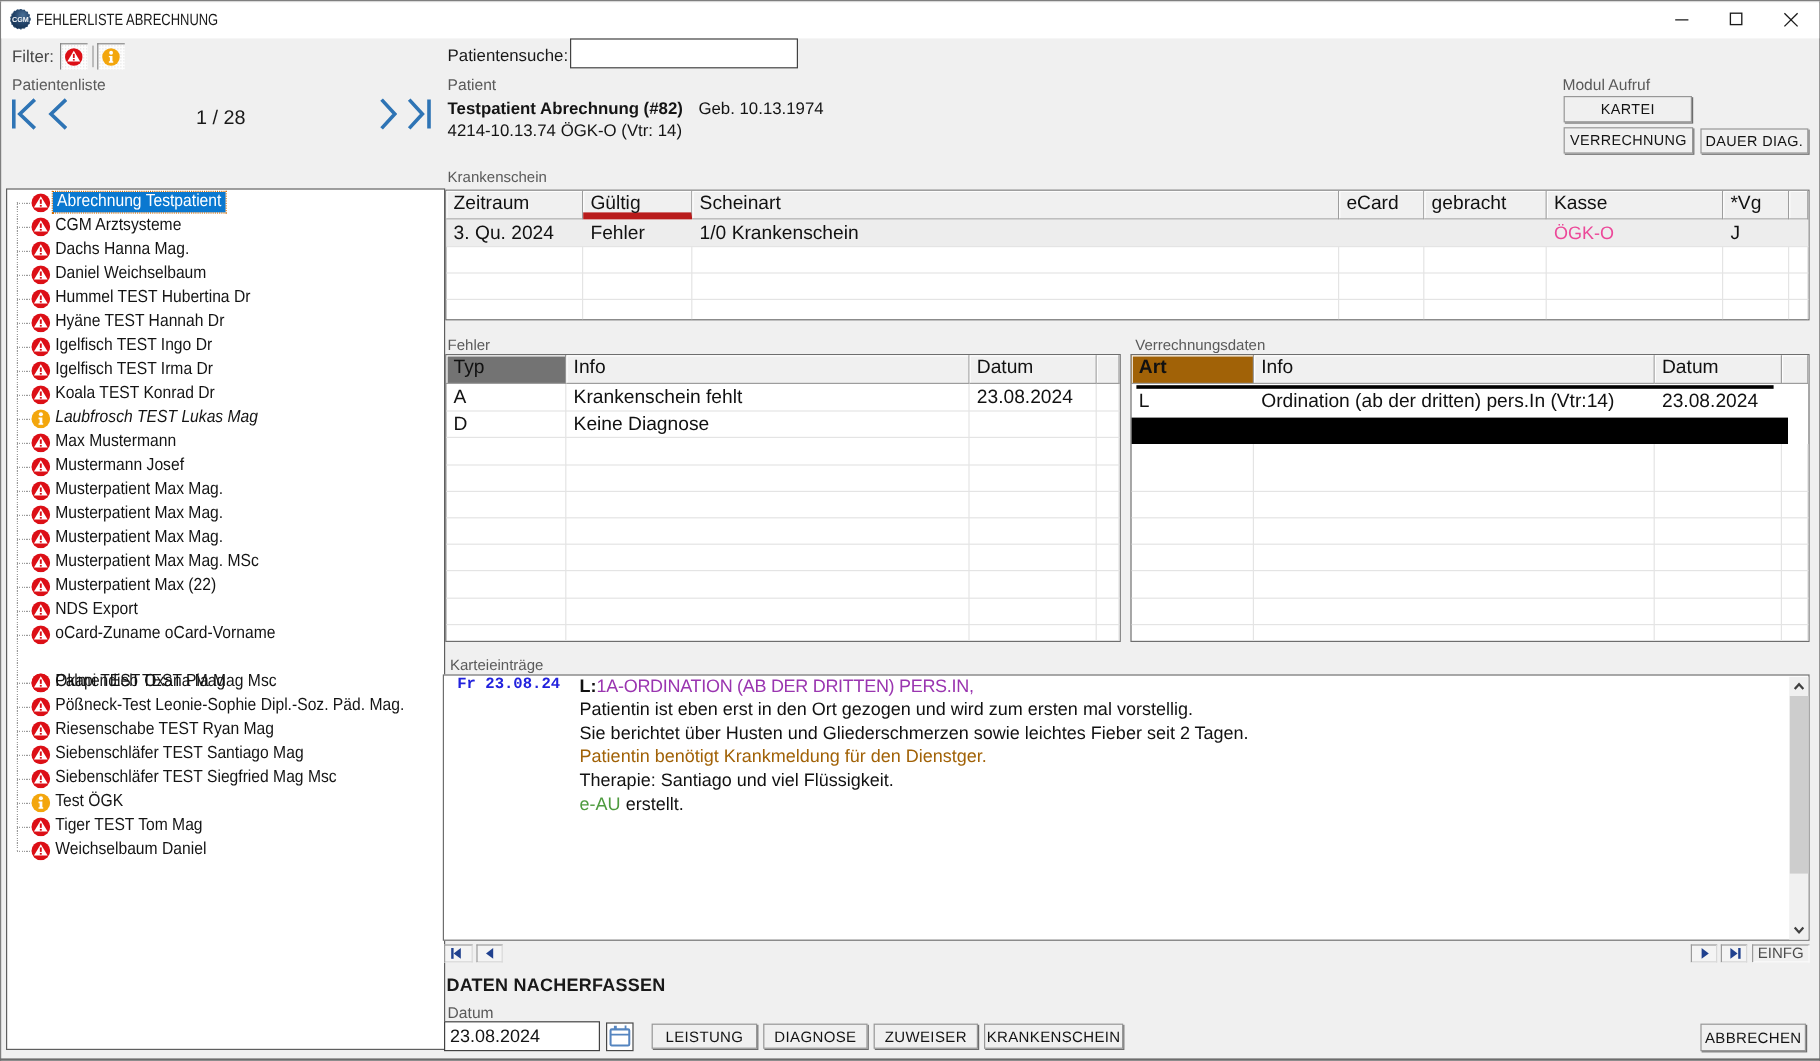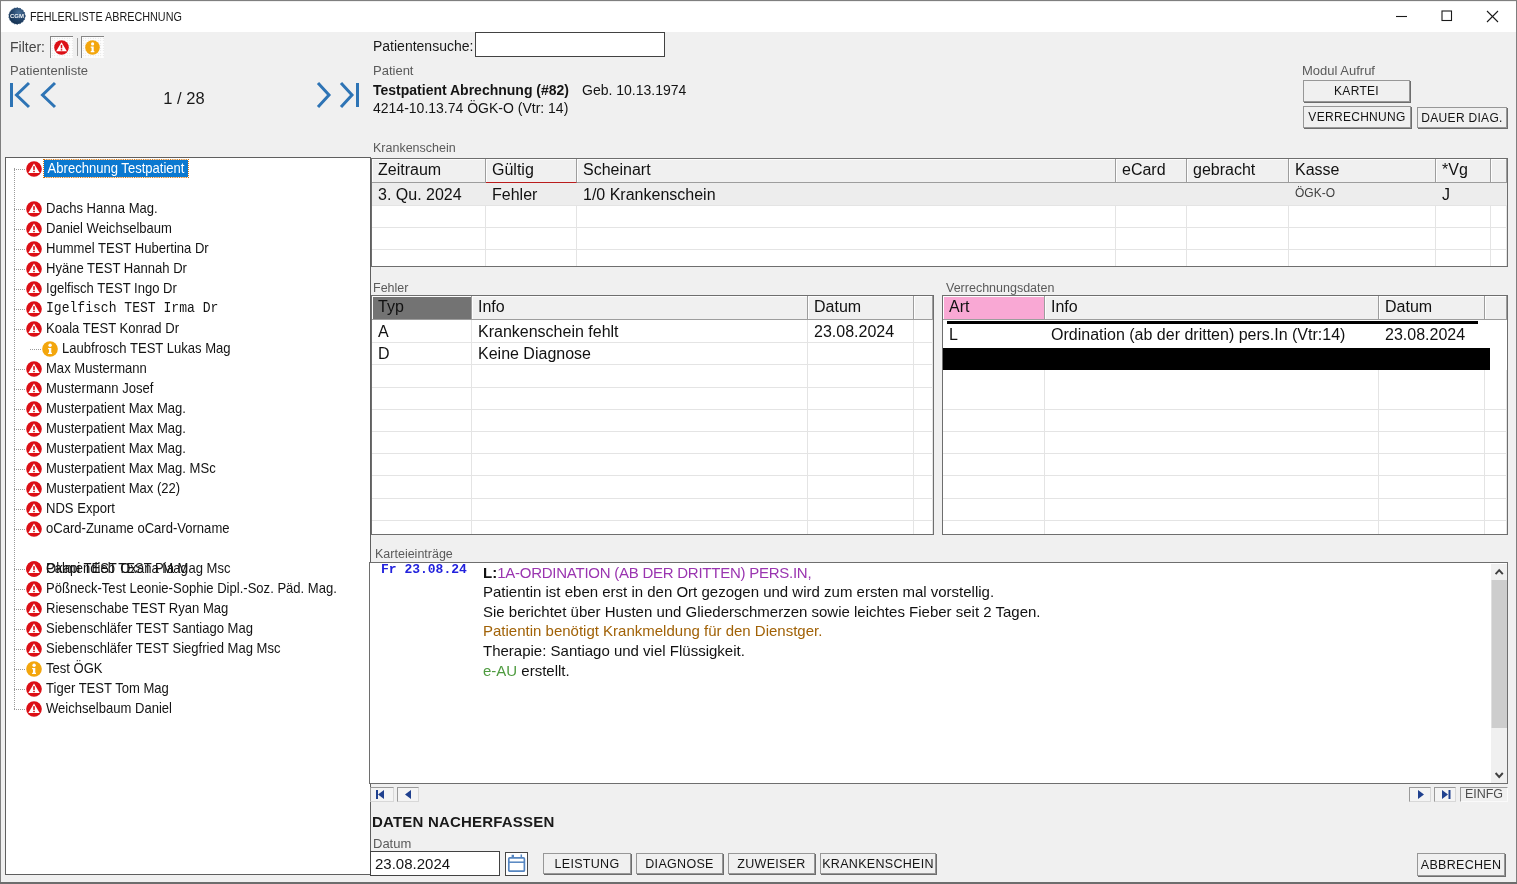--- a/index.html
+++ b/index.html
@@ -92,20 +92,30 @@
     <div style="position:absolute;left:0;top:0.5px;width:360px;height:20px;">
     <div style="position:absolute;left:8px;top:10px;width:12px;height:1px;background-image:repeating-linear-gradient(90deg,#9a9a9a 0 1px,transparent 1px 2px);"></div>
     <svg width="16" height="16" viewBox="0 0 16 16" style="position:absolute;left:19.5px;top:2px">
   <circle cx="8" cy="8" r="7.8" fill="#dc0f16"></circle>
   <path d="M8 2.5 L13.7 11.9 L2.3 11.9 Z" fill="#fff"></path>
   <rect x="7.2" y="5.2" width="1.6" height="3.7" fill="#dc0f16"></rect>
   <rect x="7.2" y="9.8" width="1.6" height="1.4" fill="#dc0f16"></rect>
       </svg>
     <div style="position:absolute;left:38px;top:1.5px;font-size:14.5px;line-height:17px;color:#141414;background:#0a78d0;color:#fff;padding:0 4px;outline:1px dotted #cf6a00;white-space:nowrap;transform:scaleX(0.9);transform-origin:left center;">Abrechnung Testpatient</div>
   </div>
+    <div style="position:absolute;left:0;top:20.5px;width:360px;height:20px;">
+    <div style="position:absolute;left:8px;top:10px;width:12px;height:1px;background-image:repeating-linear-gradient(90deg,#9a9a9a 0 1px,transparent 1px 2px);"></div>
+    <svg width="16" height="16" viewBox="0 0 16 16" style="position:absolute;left:19.5px;top:2px">
+  <circle cx="8" cy="8" r="7.8" fill="#dc0f16"></circle>
+  <path d="M8 2.5 L13.7 11.9 L2.3 11.9 Z" fill="#fff"></path>
+  <rect x="7.2" y="5.2" width="1.6" height="3.7" fill="#dc0f16"></rect>
+  <rect x="7.2" y="9.8" width="1.6" height="1.4" fill="#dc0f16"></rect>
+      </svg>
+    <div style="position:absolute;left:40px;top:1.5px;font-size:14.5px;line-height:17px;color:#141414;white-space:nowrap;transform:scaleX(0.9);transform-origin:left center;">CGM Arztsysteme</div>
+  </div>
     <div style="position:absolute;left:0;top:40.5px;width:360px;height:20px;">
     <div style="position:absolute;left:8px;top:10px;width:12px;height:1px;background-image:repeating-linear-gradient(90deg,#9a9a9a 0 1px,transparent 1px 2px);"></div>
     <svg width="16" height="16" viewBox="0 0 16 16" style="position:absolute;left:19.5px;top:2px">
   <circle cx="8" cy="8" r="7.8" fill="#dc0f16"></circle>
   <path d="M8 2.5 L13.7 11.9 L2.3 11.9 Z" fill="#fff"></path>
   <rect x="7.2" y="5.2" width="1.6" height="3.7" fill="#dc0f16"></rect>
   <rect x="7.2" y="9.8" width="1.6" height="1.4" fill="#dc0f16"></rect>
       </svg>
     <div style="position:absolute;left:40px;top:1.5px;font-size:14.5px;line-height:17px;color:#141414;white-space:nowrap;transform:scaleX(0.9);transform-origin:left center;">Dachs Hanna Mag.</div>
   </div>
@@ -142,41 +152,41 @@
     <div style="position:absolute;left:0;top:120.5px;width:360px;height:20px;">
     <div style="position:absolute;left:8px;top:10px;width:12px;height:1px;background-image:repeating-linear-gradient(90deg,#9a9a9a 0 1px,transparent 1px 2px);"></div>
     <svg width="16" height="16" viewBox="0 0 16 16" style="position:absolute;left:19.5px;top:2px">
   <circle cx="8" cy="8" r="7.8" fill="#dc0f16"></circle>
   <path d="M8 2.5 L13.7 11.9 L2.3 11.9 Z" fill="#fff"></path>
   <rect x="7.2" y="5.2" width="1.6" height="3.7" fill="#dc0f16"></rect>
   <rect x="7.2" y="9.8" width="1.6" height="1.4" fill="#dc0f16"></rect>
       </svg>
     <div style="position:absolute;left:40px;top:1.5px;font-size:14.5px;line-height:17px;color:#141414;white-space:nowrap;transform:scaleX(0.9);transform-origin:left center;">Igelfisch TEST Ingo Dr</div>
   </div>
-    <div style="position:absolute;left:0;top:140.5px;width:360px;height:20px;font-family:Liberation Mono, monospace;">
+    <div style="position:absolute;left:0;top:140.5px;width:360px;height:20px;">
     <div style="position:absolute;left:8px;top:10px;width:12px;height:1px;background-image:repeating-linear-gradient(90deg,#9a9a9a 0 1px,transparent 1px 2px);"></div>
     <svg width="16" height="16" viewBox="0 0 16 16" style="position:absolute;left:19.5px;top:2px">
   <circle cx="8" cy="8" r="7.8" fill="#dc0f16"></circle>
   <path d="M8 2.5 L13.7 11.9 L2.3 11.9 Z" fill="#fff"></path>
   <rect x="7.2" y="5.2" width="1.6" height="3.7" fill="#dc0f16"></rect>
   <rect x="7.2" y="9.8" width="1.6" height="1.4" fill="#dc0f16"></rect>
       </svg>
     <div style="position:absolute;left:40px;top:1.5px;font-size:14.5px;line-height:17px;color:#141414;white-space:nowrap;transform:scaleX(0.9);transform-origin:left center;">Igelfisch TEST Irma Dr</div>
   </div>
     <div style="position:absolute;left:0;top:160.5px;width:360px;height:20px;">
     <div style="position:absolute;left:8px;top:10px;width:12px;height:1px;background-image:repeating-linear-gradient(90deg,#9a9a9a 0 1px,transparent 1px 2px);"></div>
     <svg width="16" height="16" viewBox="0 0 16 16" style="position:absolute;left:19.5px;top:2px">
   <circle cx="8" cy="8" r="7.8" fill="#dc0f16"></circle>
   <path d="M8 2.5 L13.7 11.9 L2.3 11.9 Z" fill="#fff"></path>
   <rect x="7.2" y="5.2" width="1.6" height="3.7" fill="#dc0f16"></rect>
   <rect x="7.2" y="9.8" width="1.6" height="1.4" fill="#dc0f16"></rect>
       </svg>
     <div style="position:absolute;left:40px;top:1.5px;font-size:14.5px;line-height:17px;color:#141414;white-space:nowrap;transform:scaleX(0.9);transform-origin:left center;">Koala TEST Konrad Dr</div>
   </div>
-    <div style="position:absolute;left:16px;top:180.5px;width:360px;height:20px;">
+    <div style="position:absolute;left:0;top:180.5px;width:360px;height:20px;font-style:italic;">
     <div style="position:absolute;left:8px;top:10px;width:12px;height:1px;background-image:repeating-linear-gradient(90deg,#9a9a9a 0 1px,transparent 1px 2px);"></div>
     <svg width="16" height="16" viewBox="0 0 16 16" style="position:absolute;left:19.5px;top:2px">
   <circle cx="8" cy="8" r="7.8" fill="#f3a60d"></circle>
   <circle cx="8.1" cy="4.2" r="1.7" fill="#fff"></circle>
   <path d="M6.1 7 L9.3 7 L9.3 11.7 L10 11.7 L10 13 L6.1 13 L6.1 11.7 L7 11.7 L7 8.3 L6.1 8.3 Z" fill="#fff"></path>
       </svg>
     <div style="position:absolute;left:40px;top:1.5px;font-size:14.5px;line-height:17px;color:#141414;white-space:nowrap;transform:scaleX(0.9);transform-origin:left center;">Laubfrosch TEST Lukas Mag</div>
   </div>
     <div style="position:absolute;left:0;top:200.5px;width:360px;height:20px;">
     <div style="position:absolute;left:8px;top:10px;width:12px;height:1px;background-image:repeating-linear-gradient(90deg,#9a9a9a 0 1px,transparent 1px 2px);"></div>
@@ -355,32 +365,32 @@
   <rect x="7.2" y="5.2" width="1.6" height="3.7" fill="#dc0f16"></rect>
   <rect x="7.2" y="9.8" width="1.6" height="1.4" fill="#dc0f16"></rect>
       </svg>
     <div style="position:absolute;left:40px;top:1.5px;font-size:14.5px;line-height:17px;color:#141414;white-space:nowrap;transform:scaleX(0.9);transform-origin:left center;">Weichselbaum Daniel</div>
   </div>
   </div>
 
 <div class="abs lbl" style="left:373px;top:140px;font-size:12.5px;">Krankenschein</div>
 <div id="ksch" class="abs" style="left:371px;top:156.5px;width:1137px;height:109px;background:#fff;border:1px solid #6e6e6e;box-sizing:border-box;">
     <div style="position:absolute;left:0px;top:0;width:114px;height:24px;background:#f0f0f0;border-right:1px solid #9d9d9d;border-bottom:1px solid #9d9d9d;box-shadow:inset 1px 1px 0 #fdfdfd;box-sizing:border-box;font-size:16px;color:#111;padding:2px 0 0 6px;">Zeitraum</div>
-    <div style="position:absolute;left:114px;top:0;width:91px;height:24px;background:#f0f0f0;border-right:1px solid #9d9d9d;border-bottom:1px solid #b91c1c;box-shadow:inset 1px 1px 0 #fdfdfd;box-sizing:border-box;font-size:16px;color:#111;padding:2px 0 0 6px;">Gültig</div>
+    <div style="position:absolute;left:114px;top:0;width:91px;height:24px;background:#f0f0f0;border-right:1px solid #9d9d9d;border-bottom:6px solid #b91c1c;box-shadow:inset 1px 1px 0 #fdfdfd;box-sizing:border-box;font-size:16px;color:#111;padding:2px 0 0 6px;">Gültig</div>
     <div style="position:absolute;left:205px;top:0;width:539px;height:24px;background:#f0f0f0;border-right:1px solid #9d9d9d;border-bottom:1px solid #9d9d9d;box-shadow:inset 1px 1px 0 #fdfdfd;box-sizing:border-box;font-size:16px;color:#111;padding:2px 0 0 6px;">Scheinart</div>
     <div style="position:absolute;left:744px;top:0;width:71px;height:24px;background:#f0f0f0;border-right:1px solid #9d9d9d;border-bottom:1px solid #9d9d9d;box-shadow:inset 1px 1px 0 #fdfdfd;box-sizing:border-box;font-size:16px;color:#111;padding:2px 0 0 6px;">eCard</div>
     <div style="position:absolute;left:815px;top:0;width:102px;height:24px;background:#f0f0f0;border-right:1px solid #9d9d9d;border-bottom:1px solid #9d9d9d;box-shadow:inset 1px 1px 0 #fdfdfd;box-sizing:border-box;font-size:16px;color:#111;padding:2px 0 0 6px;">gebracht</div>
     <div style="position:absolute;left:917px;top:0;width:147px;height:24px;background:#f0f0f0;border-right:1px solid #9d9d9d;border-bottom:1px solid #9d9d9d;box-shadow:inset 1px 1px 0 #fdfdfd;box-sizing:border-box;font-size:16px;color:#111;padding:2px 0 0 6px;">Kasse</div>
     <div style="position:absolute;left:1064px;top:0;width:55px;height:24px;background:#f0f0f0;border-right:1px solid #9d9d9d;border-bottom:1px solid #9d9d9d;box-shadow:inset 1px 1px 0 #fdfdfd;box-sizing:border-box;font-size:16px;color:#111;padding:2px 0 0 6px;">*Vg</div>
     <div style="position:absolute;left:1119px;top:0;width:16px;height:24px;background:#f0f0f0;border-right:1px solid #9d9d9d;border-bottom:1px solid #9d9d9d;box-shadow:inset 1px 1px 0 #fdfdfd;box-sizing:border-box;font-size:16px;color:#111;padding:2px 0 0 6px;"></div>
     <div style="position:absolute;left:0;top:24px;width:1135px;height:22px;background:#ededed;"></div>
     <div style="position:absolute;left:6px;top:27px;font-size:16px;color:#111;">3. Qu. 2024</div>
     <div style="position:absolute;left:120px;top:27px;font-size:16px;color:#111;">Fehler</div>
     <div style="position:absolute;left:211px;top:27px;font-size:16px;color:#111;">1/0 Krankenschein</div>
-    <div style="position:absolute;left:923px;top:27px;font-size:12px;color:#404040;">ÖGK-O</div>
+    <div style="position:absolute;left:923px;top:27px;font-size:15px;color:#ec4899;">ÖGK-O</div>
     <div style="position:absolute;left:1070px;top:27px;font-size:16px;color:#111;">J</div>
     <div style="position:absolute;left:0;top:46.2px;width:1135px;height:1px;background:#e4e4e4;"></div>
     <div style="position:absolute;left:0;top:68.4px;width:1135px;height:1px;background:#e4e4e4;"></div>
     <div style="position:absolute;left:0;top:90.6px;width:1135px;height:1px;background:#e4e4e4;"></div>
     <div style="position:absolute;left:113px;top:46px;width:1px;height:61px;background:#e4e4e4;"></div>
     <div style="position:absolute;left:204px;top:46px;width:1px;height:61px;background:#e4e4e4;"></div>
     <div style="position:absolute;left:743px;top:46px;width:1px;height:61px;background:#e4e4e4;"></div>
     <div style="position:absolute;left:814px;top:46px;width:1px;height:61px;background:#e4e4e4;"></div>
     <div style="position:absolute;left:916px;top:46px;width:1px;height:61px;background:#e4e4e4;"></div>
     <div style="position:absolute;left:1063px;top:46px;width:1px;height:61px;background:#e4e4e4;"></div>
@@ -409,21 +419,21 @@
     <div style="position:absolute;left:0;top:201.6px;width:561px;height:1px;background:#e4e4e4;"></div>
     <div style="position:absolute;left:0;top:223.8px;width:561px;height:1px;background:#e4e4e4;"></div>
     <div style="position:absolute;left:99px;top:24px;width:1px;height:214px;background:#e4e4e4;"></div>
     <div style="position:absolute;left:435px;top:24px;width:1px;height:214px;background:#e4e4e4;"></div>
     <div style="position:absolute;left:541px;top:24px;width:1px;height:214px;background:#e4e4e4;"></div>
     <div style="position:absolute;left:560px;top:24px;width:1px;height:214px;background:#e4e4e4;"></div>
   </div>
 
 <div class="abs lbl" style="left:946px;top:280px;font-size:12.5px;">Verrechnungsdaten</div>
 <div id="verr" class="abs" style="left:942px;top:294px;width:566px;height:240px;background:#fff;border:1px solid #6e6e6e;box-sizing:border-box;">
-    <div style="position:absolute;left:0px;top:0;width:102px;height:24px;background:#f9a8d4;border-right:1px solid #9d9d9d;border-bottom:1px solid #9d9d9d;box-shadow:inset 1px 1px 0 #fdfdfd;box-sizing:border-box;font-size:16px;color:#111;padding:2px 0 0 6px;">Art</div>
+    <div style="position:absolute;left:0px;top:0;width:102px;height:24px;background:#a16207;border-right:1px solid #9d9d9d;border-bottom:1px solid #9d9d9d;box-shadow:inset 1px 1px 0 #fdfdfd;box-sizing:border-box;font-size:16px;color:#111;padding:2px 0 0 6px;font-weight:bold;">Art</div>
     <div style="position:absolute;left:102px;top:0;width:334px;height:24px;background:#f0f0f0;border-right:1px solid #9d9d9d;border-bottom:1px solid #9d9d9d;box-shadow:inset 1px 1px 0 #fdfdfd;box-sizing:border-box;font-size:16px;color:#111;padding:2px 0 0 6px;">Info</div>
     <div style="position:absolute;left:436px;top:0;width:106px;height:24px;background:#f0f0f0;border-right:1px solid #9d9d9d;border-bottom:1px solid #9d9d9d;box-shadow:inset 1px 1px 0 #fdfdfd;box-sizing:border-box;font-size:16px;color:#111;padding:2px 0 0 6px;">Datum</div>
     <div style="position:absolute;left:542px;top:0;width:22px;height:24px;background:#f0f0f0;border-right:1px solid #9d9d9d;border-bottom:1px solid #9d9d9d;box-shadow:inset 1px 1px 0 #fdfdfd;box-sizing:border-box;font-size:16px;color:#111;padding:2px 0 0 6px;"></div>
     <div style="position:absolute;left:4px;top:24.5px;width:531px;height:3.5px;background:#000;"></div>
 <div style="position:absolute;left:6px;top:30px;font-size:16px;color:#111;">L</div>
 <div style="position:absolute;left:108px;top:30px;font-size:16px;color:#111;">Ordination (ab der dritten) pers.In (Vtr:14)</div>
 <div style="position:absolute;left:442px;top:30px;font-size:16px;color:#111;">23.08.2024</div>
 <div style="position:absolute;left:0;top:52px;width:547px;height:22px;background:#000;"></div>
     <div style="position:absolute;left:0;top:112.8px;width:564px;height:1px;background:#e4e4e4;"></div>
     <div style="position:absolute;left:0;top:135.0px;width:564px;height:1px;background:#e4e4e4;"></div>

